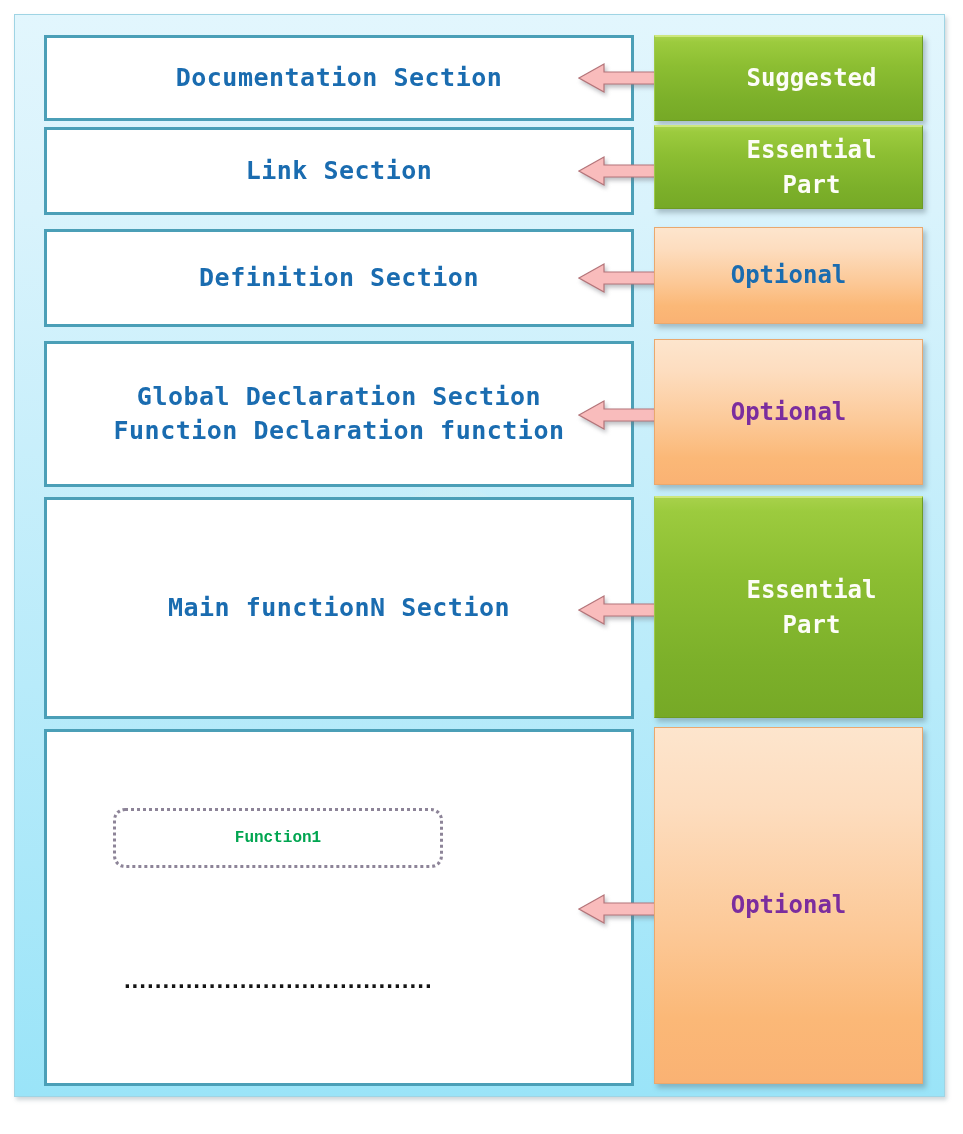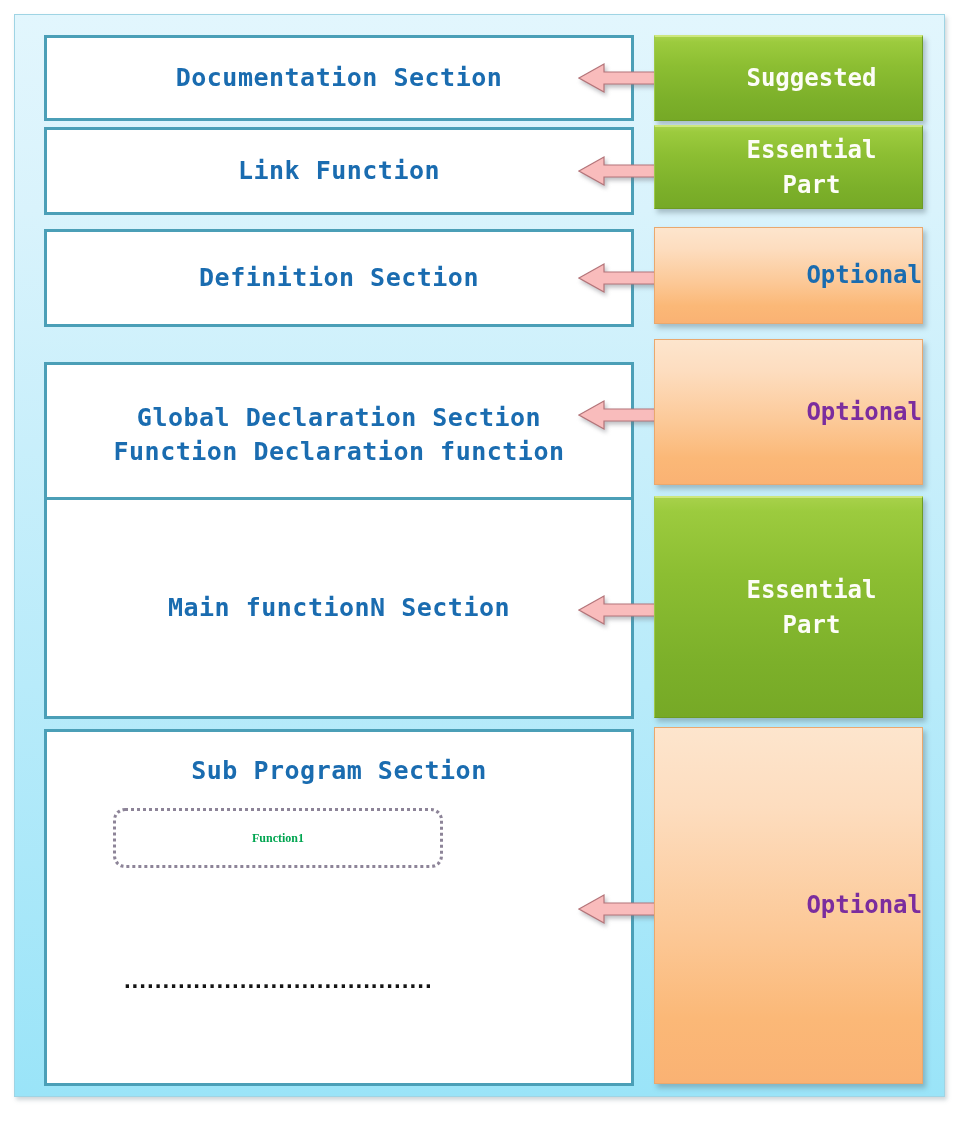--- a/index.html
+++ b/index.html
@@ -72,21 +72,20 @@
     background: linear-gradient(to bottom, #a7d14a 0%, #9ccb3e 6%, #8cbe32 35%, #7cb02a 75%, #76a926 100%);
     border-top: 2px solid #cde77f;
     border-left: 1px solid #9dc94a;
     border-right: 1px solid #6d9c22;
     border-bottom: 1px solid #6d9c22;
     padding-left: 46px;
   }
   .tag-orange {
     background: linear-gradient(to bottom, #fde5cd 0%, #fdddbf 22%, #fcc896 58%, #fbb877 82%, #fab273 100%);
     border: 1px solid #e9a86e;
-    justify-content: flex-end;
   }
   .tag-label {
     font-family: "DejaVu Sans Mono", monospace;
     font-weight: bold;
     font-size: 24px;
     line-height: 1.45;
   }
   .tag-label.white  { color: #fdfdf7; }
   .tag-label.blue   { color: #1a6cb0; }
   .tag-label.purple { color: #7b2d9e; }
@@ -109,23 +108,23 @@
     height: 60px;
     box-sizing: border-box;
     border: 3px dotted #8d8498;
     border-radius: 12px;
     background: #ffffff;
     display: flex;
     align-items: center;
     justify-content: center;
   }
   .fn-label {
-    font-family: Liberation Serif, serif;
-    font-weight: bold;
-    font-size: 12px;
+    font-family: Liberation Mono, monospace;
+    font-weight: bold;
+    font-size: 16px;
     color: #00a550;
   }
   .dots-line {
     position: absolute;
     left: 66px;
     width: 330px;
     text-align: center;
     font-family: "DejaVu Sans", sans-serif;
     font-weight: bold;
     font-size: 19px;
@@ -170,21 +169,21 @@
     <div class="tag-box tag-green" style="top:20px; height:86px;">
       <div class="tag-label white">
         <span>Suggested</span>
       </div>
     </div>
   </div>
 
   <div class="row">
     <div class="sec-box" style="top:112px; height:88px;">
       <div class="sec-title">
-        <span>Link Function</span>
+        <span>Link Section</span>
       </div>
     </div>
 
     <div class="arrow" style="top:139px;">
       <svg viewBox="0 0 94 34" preserveAspectRatio="none">
         <polygon points="1,17 26,3 26,11 93,11 93,23 26,23 26,31" fill="#f9bcbc" stroke="#b4757a" stroke-width="1.2"></polygon>
       </svg>
     </div>
 
     <div class="tag-box tag-green" style="top:110px; height:84px;">
@@ -209,21 +208,21 @@
     </div>
 
     <div class="tag-box tag-orange" style="top:212px; height:97px;">
       <div class="tag-label blue">
         <span>Optional</span>
       </div>
     </div>
   </div>
 
   <div class="row">
-    <div class="sec-box" style="top:326px; height:146px;margin-top:21px;">
+    <div class="sec-box" style="top:326px; height:146px;">
       <div class="sec-title">
         <span>Global Declaration Section</span><br>
         <span>Function Declaration function</span>
       </div>
     </div>
 
     <div class="arrow" style="top:383px;">
       <svg viewBox="0 0 94 34" preserveAspectRatio="none">
         <polygon points="1,17 26,3 26,11 93,11 93,23 26,23 26,31" fill="#f9bcbc" stroke="#b4757a" stroke-width="1.2"></polygon>
       </svg>
@@ -252,23 +251,20 @@
     <div class="tag-box tag-green" style="top:481px; height:222px;">
       <div class="tag-label white">
         <span>Essential</span><br>
         <span>Part</span>
       </div>
     </div>
   </div>
 
   <div class="row">
     <div class="sec-box" style="top:714px; height:357px; align-items:flex-start; justify-content:flex-start;">
-      <div class="sec-title" style="position:absolute; left:0; right:0; top:22px; text-align:center;">
-        <span>Sub Program Section</span>
-      </div>
 
       <div class="fn-box" style="top:76px;">
         <span class="fn-label">Function1</span>
       </div>
 
 
       <div class="dots-line" style="top:238px;">........................................</div>
 
     </div>
 

